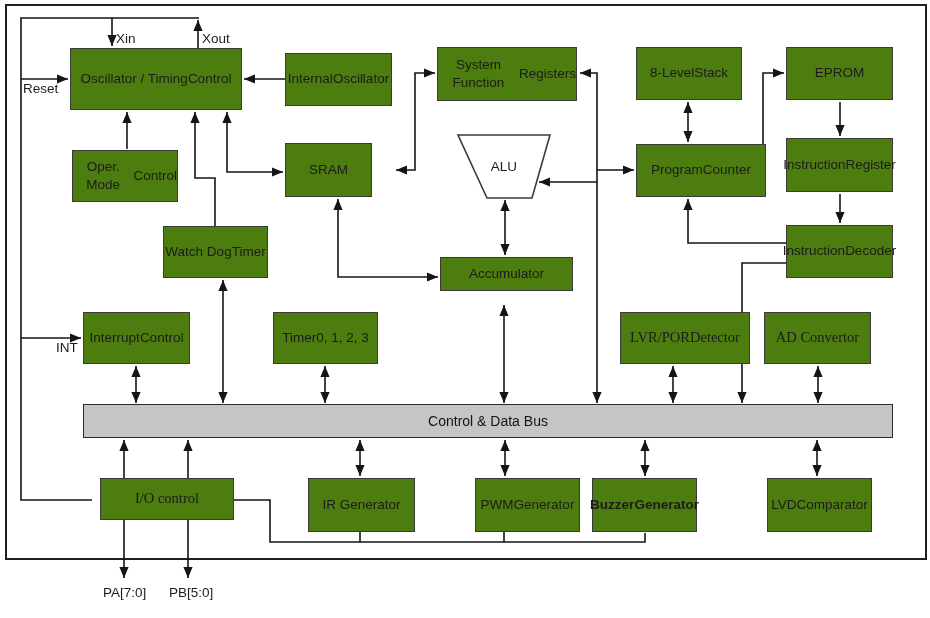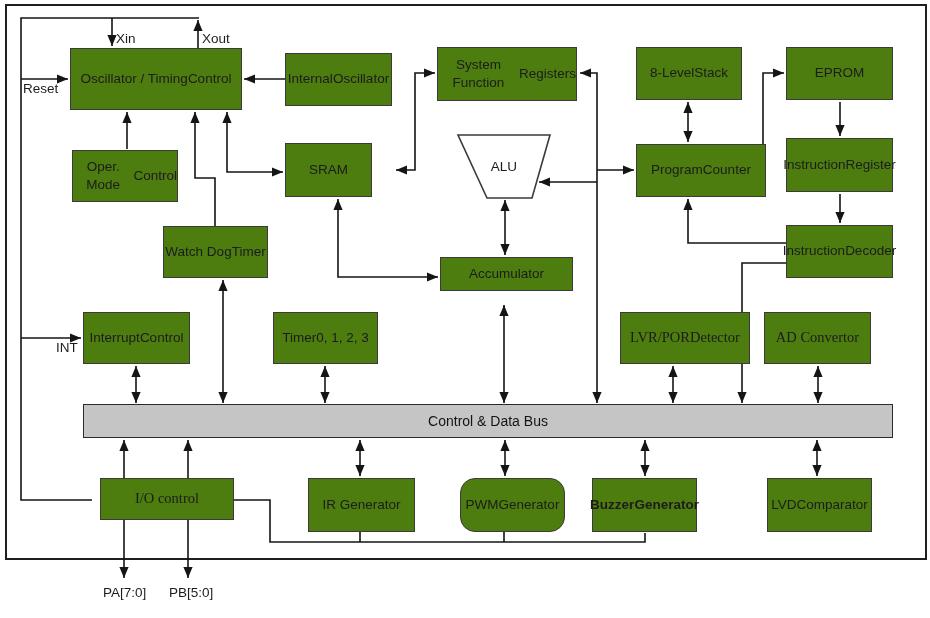--- a/index.html
+++ b/index.html
@@ -187,21 +187,21 @@
       </div>
       <div class="block serif" style="left: 764px; top: 312px; width: 107px; height: 52px;">
         <div>AD Convertor</div>
       </div>
       <div class="block serif" style="left: 92px; top: 478px; width: 134px; height: 42px; margin-left: 8px;">
         <div>I/O control</div>
       </div>
       <div class="block" style="left: 308px; top: 478px; width: 107px; height: 54px;">
         <div>IR Generator</div>
       </div>
-      <div class="block" style="left: 460px; top: 478px; width: 105px; height: 54px; border-radius: 15px;">
+      <div class="block" style="left: 475px; top: 478px; width: 105px; height: 54px;">
         <div>PWM</div>
         <div>Generator</div>
       </div>
       <div class="block" style="left: 592px; top: 478px; width: 105px; height: 54px; font-weight: bold;">
         <div>Buzzer</div>
         <div>Generator</div>
       </div>
       <div class="block" style="left: 767px; top: 478px; width: 105px; height: 54px;">
         <div>LVD</div>
         <div>Comparator</div>

